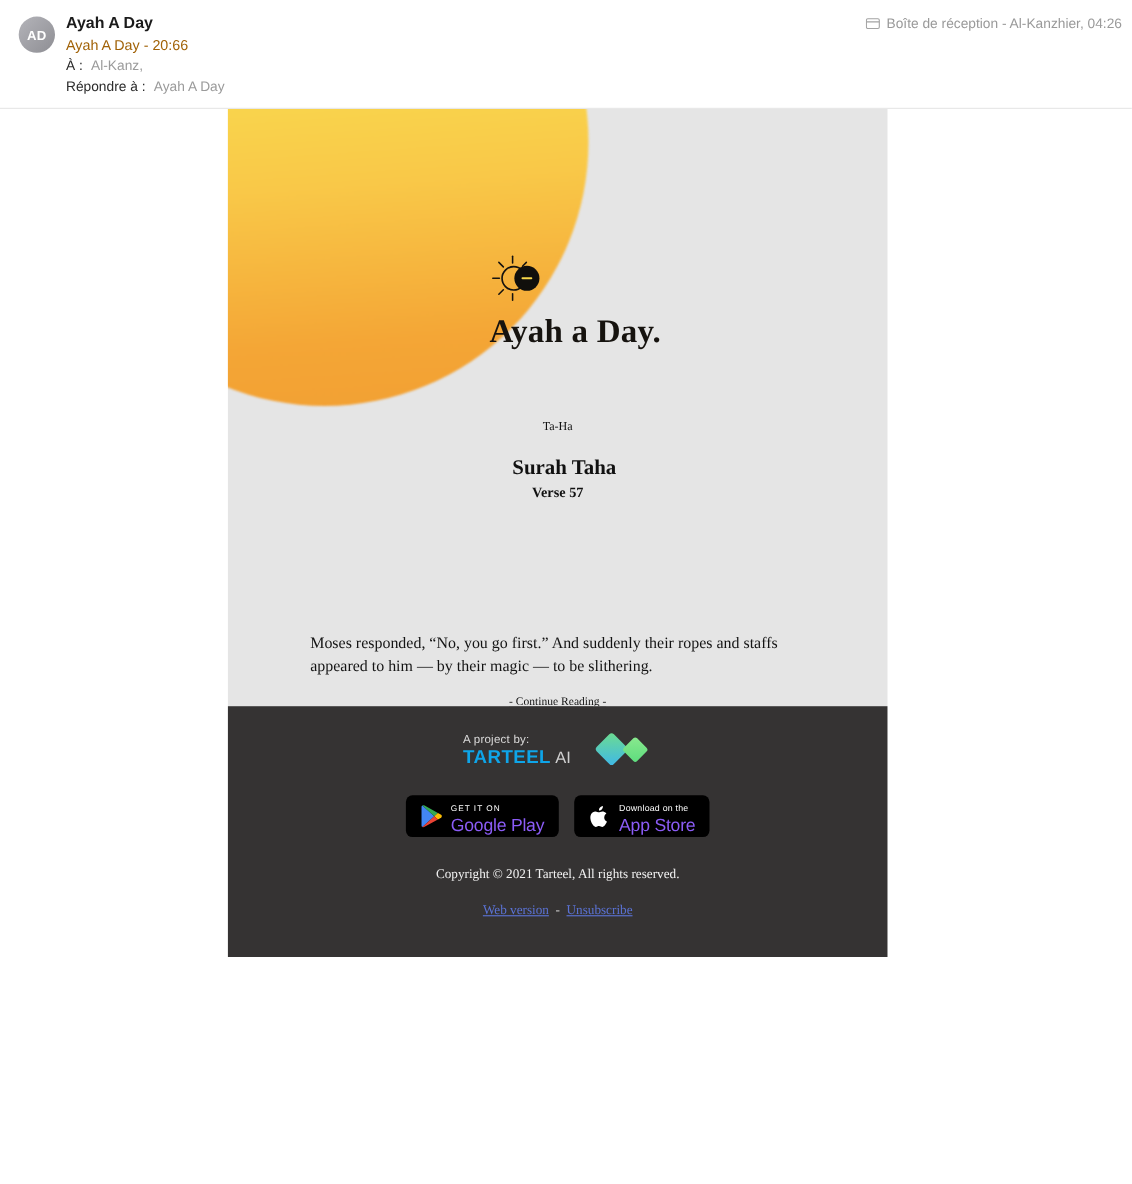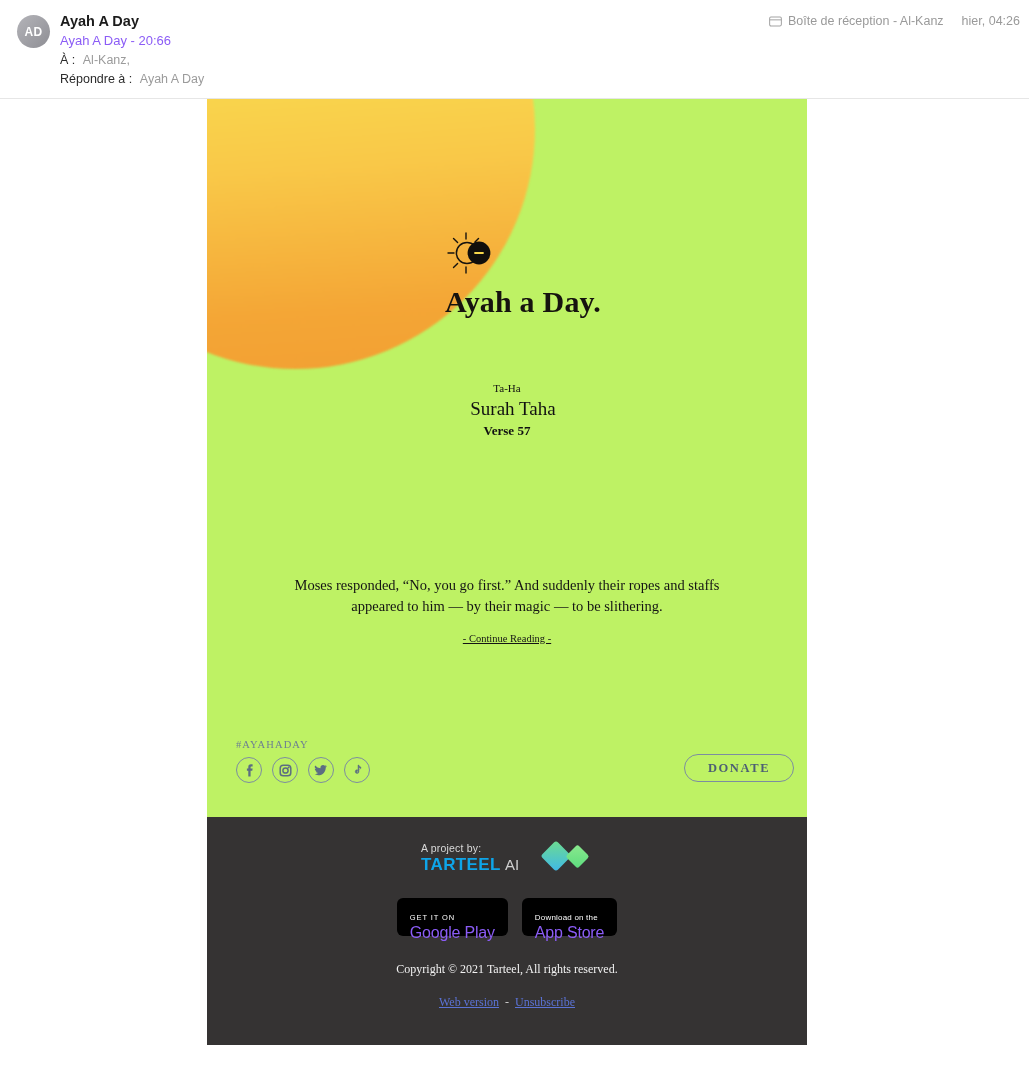--- a/index.html
+++ b/index.html
@@ -16,46 +16,46 @@
   .avatar {
     position:absolute; left:17px; top:15px;
     width:33px; height:33px; border-radius:50%;
     background:linear-gradient(135deg,#b4b4b9 0%,#8e8e94 100%);
     color:#ffffff; font-size:12px; font-weight:700;
     display:flex; align-items:center; justify-content:center;
     letter-spacing:.3px;
   }
   .hdr-lines { position:absolute; left:60px; top:11px; }
   .sender-name { font-size:14.5px; font-weight:700; color:#1b1b1b; line-height:20px; }
-  .subject-line { font-size:13px; color:#8b5cf6; line-height:20px; margin-top:0px; }
+  .subject-line { font-size:13px; color:#a16207; line-height:20px; margin-top:0px; }
   .recip-row { font-size:12.5px; line-height:19px; color:#2b2b2b; }
   .recip-row .lbl { color:#2b2b2b; }
   .recip-row .val { color:#9b9b9b; margin-left:4px; }
 
   .hdr-right {
     position:absolute; right:9px; top:14px;
-    display:flex; align-items:center; gap:18px;
+    display:flex; align-items:center; 
     font-size:12.5px; color:#9a9a9a;
   }
   .folder-tag { display:flex; align-items:center; gap:6px; }
   .folder-icon { width:13px; height:11px; display:block; }
   .hdr-time { color:#9a9a9a; }
 
   
   .email-body {
     position:absolute; left:207px; top:99px;
     width:600px; height:977px;
     overflow:hidden;
   }
 
   
   .hero {
     position:relative;
-    width:600px; height:718px;
-    background:#bef264;
+    width:600px; height:543px;
+    background:#e5e5e5;
     overflow:hidden;
   }
   .sun {
     position:absolute;
     left:-152px; top:-210px;
     width:480px; height:480px;
     border-radius:50%;
     background:linear-gradient(176deg,#fbe74e 0%,#fae051 28%,#f9c848 58%,#f4a636 86%,#f2a033 100%);
     filter:blur(1.2px);
   }
@@ -69,34 +69,34 @@
     line-height:1;
   }
 
   .verse-block {
     position:absolute; left:0; top:281px; width:600px;
     text-align:center;
     font-family:"Liberation Serif", serif;
     color:#111111;
   }
   .surah-sub { font-size:11px; line-height:16px; }
-  .surah-name { font-size:19px; font-weight:400; line-height:26px; margin-top:0;padding-left:12px; }
+  .surah-name { font-size:19px; font-weight:700; line-height:26px; margin-top:17px;padding-left:12px; }
   .verse-no { font-size:13px; font-weight:700; line-height:18px; }
 
   .arabic {
     position:absolute; left:35px; top:374px; width:530px;
     direction:rtl; text-align:center;
     font-family:"DejaVu Sans", sans-serif;
     font-size:20px; line-height:34px;
     color:#0d0d0d;
   }
 
   .translation {
     position:absolute; left:75px; top:476px; width:450px;
-    text-align:center;
+    text-align:left;
     font-family:"Liberation Serif", serif;
     font-size:14.5px; line-height:20.5px;
     color:#141414;
   }
   .continue-link {
     position:absolute; left:0; top:534px; width:600px;
     text-align:center;
     font-family:"Liberation Serif", serif;
     font-size:10.5px; color:#141414;
     text-decoration:underline; cursor:pointer;
@@ -152,21 +152,21 @@
   .project-brand .b1 { font-size:17px; font-weight:700; color:#0ea5e9; letter-spacing:.4px; }
   .project-brand .b2 { font-size:15px; color:#cfcfcf; margin-left:4px; }
   .tarteel-logo { width:52px; height:34px; display:block; }
 
   .store-badges {
     display:flex; justify-content:center; gap:14px; margin-top:24px;
   }
   .badge {
     height:38px; border-radius:6px; background:#000000;
     display:flex; align-items:center; gap:8px;
-    padding:0 13px; cursor:pointer;flex-direction:column;
+    padding:0 13px; cursor:pointer;
   }
   .badge .txt { text-align:left; }
   .badge .small {
     font-size:7.5px; color:#ffffff; letter-spacing:.9px;
     line-height:9px; text-transform:uppercase;
   }
   .badge .small.cap { text-transform:none; letter-spacing:.2px; font-size:8px; }
   .badge .big { font-size:16px; color:#8b5cf6; line-height:18px; letter-spacing:-.2px; }
 
   .copyright {

